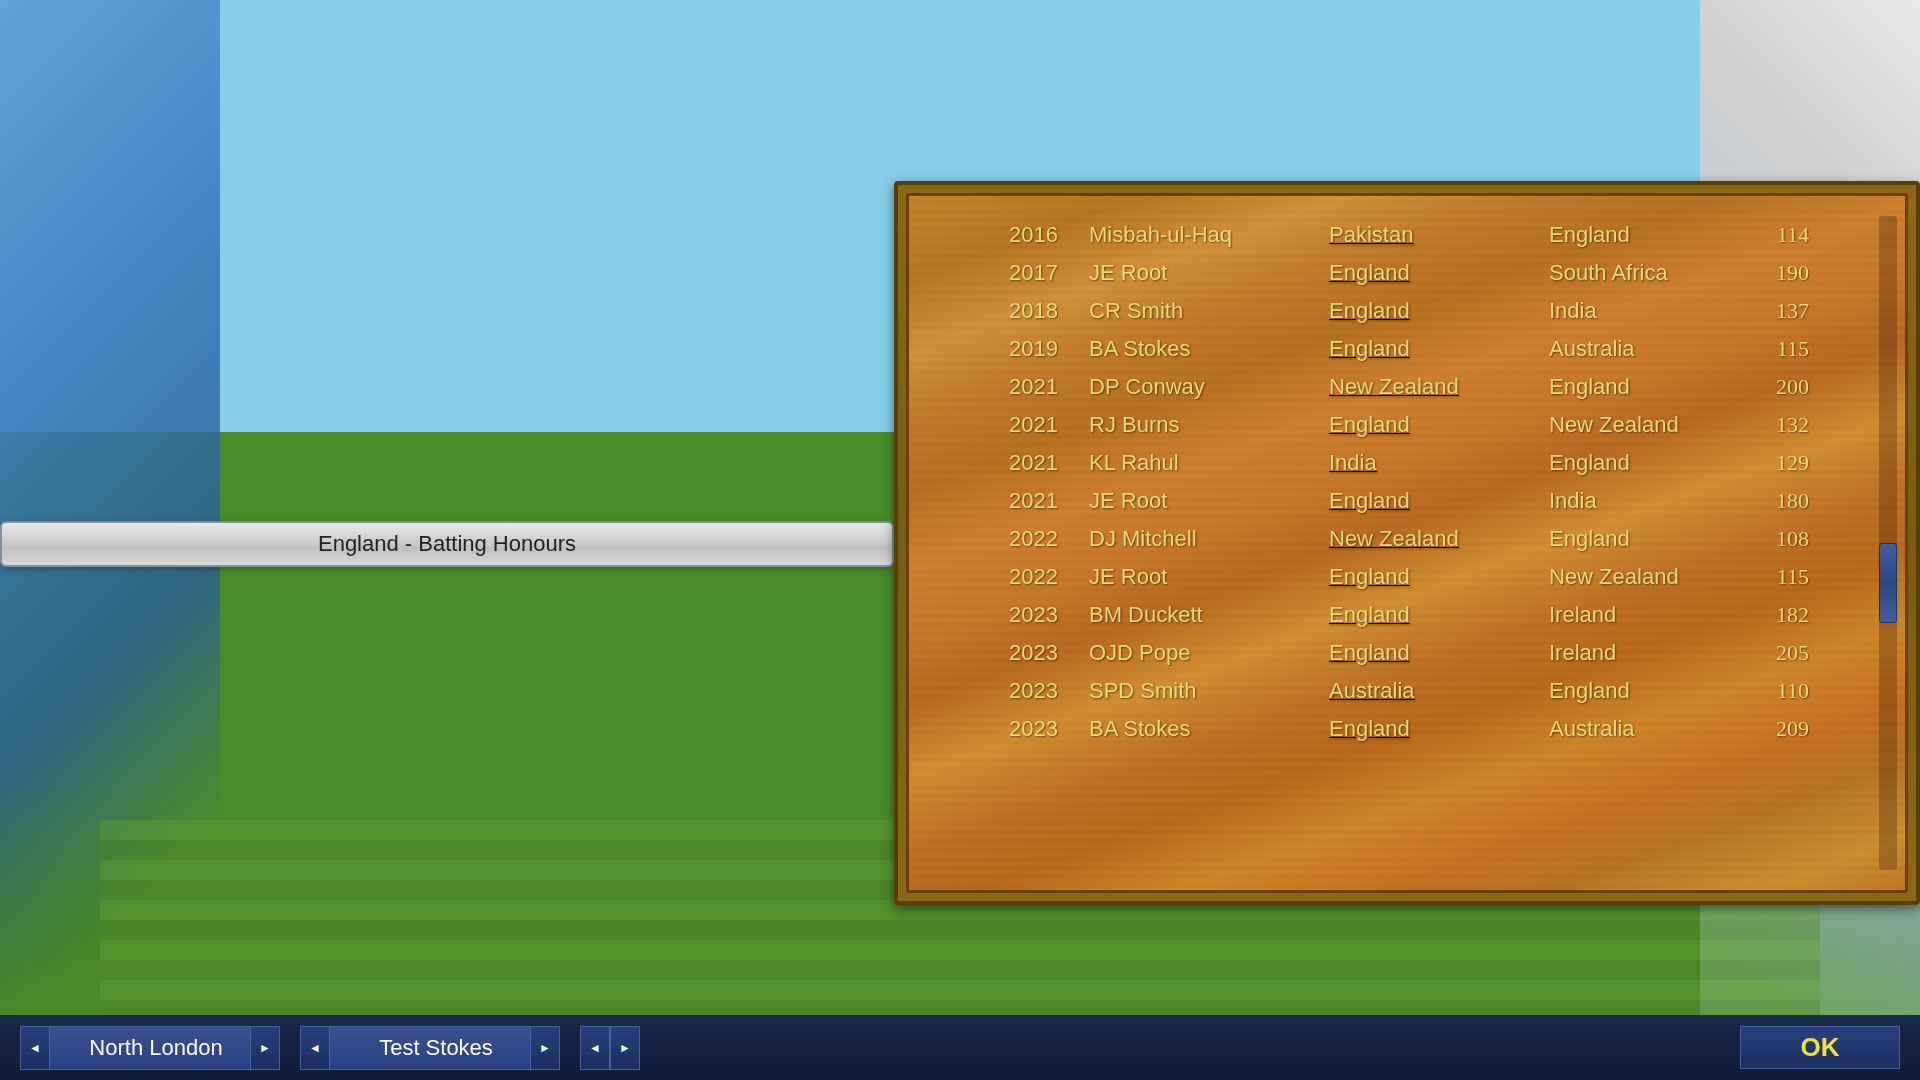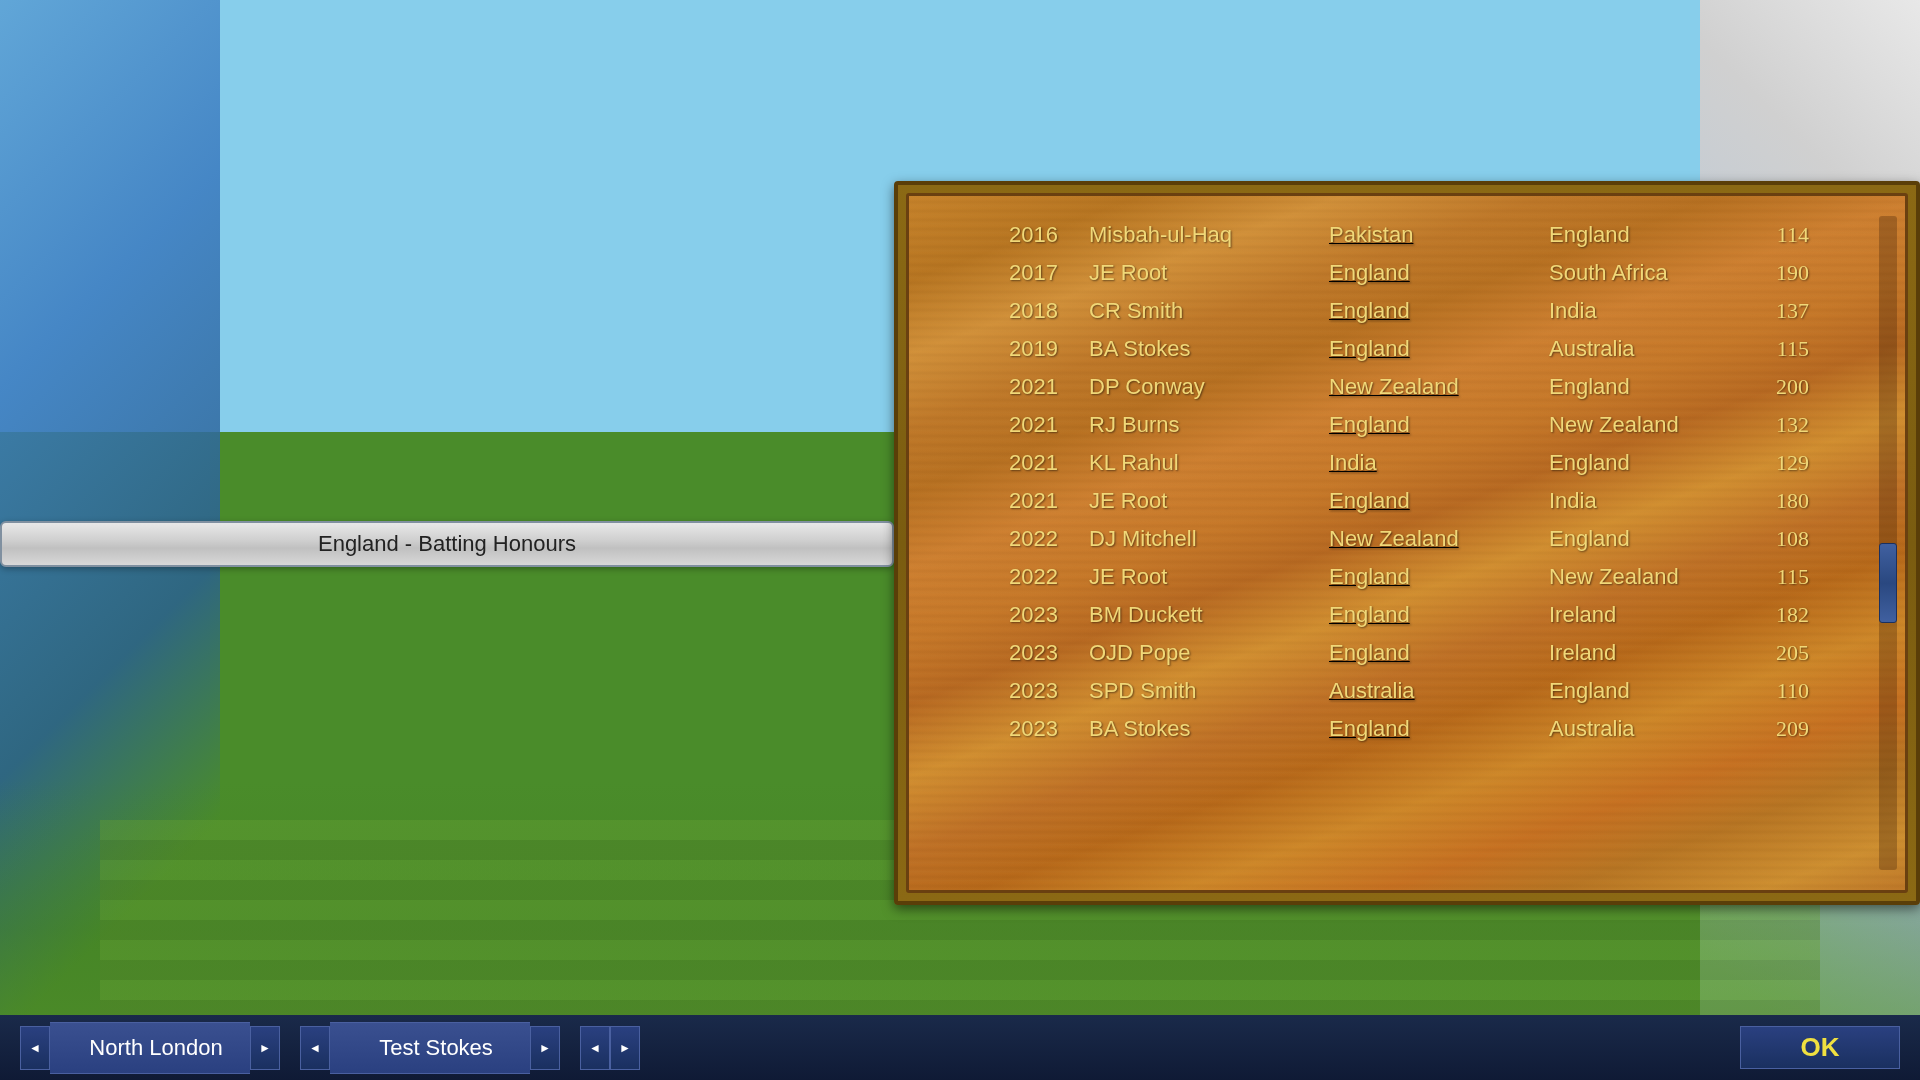--- a/index.html
+++ b/index.html
@@ -196,21 +196,21 @@
     .dd-arrow-left {
       width: 30px; height: 44px;
       background: linear-gradient(180deg, #2a4080 0%, #1a3060 100%);
       border: 1px solid #4a60a0;
       display: flex; align-items: center; justify-content: center;
       cursor: pointer;
       color: #ffffff;
       font-size: 12px;
     }
     .dd-label {
-      min-width: 200px; height: 52px;
+      min-width: 200px; height: 44px;
       background: linear-gradient(180deg, #3a5090 0%, #2a4080 100%);
       border-top: 1px solid #4a60a0;
       border-bottom: 1px solid #4a60a0;
       display: flex; align-items: center; justify-content: center;
       color: #ffffff;
       font-size: 22px;
       padding-left: 12px;
     }
     .dd-arrow-right {
       width: 30px; height: 44px;

